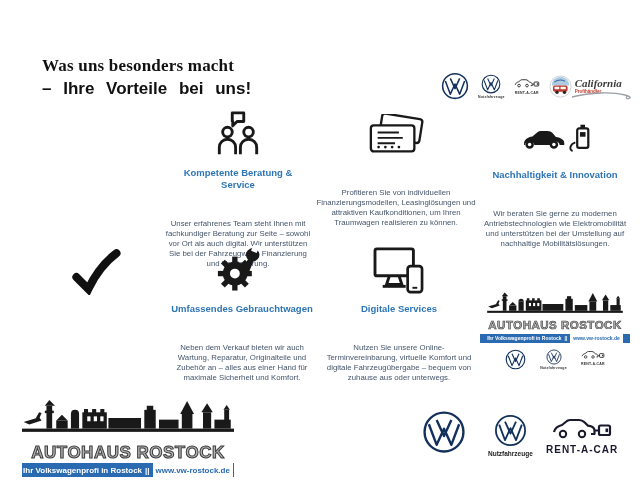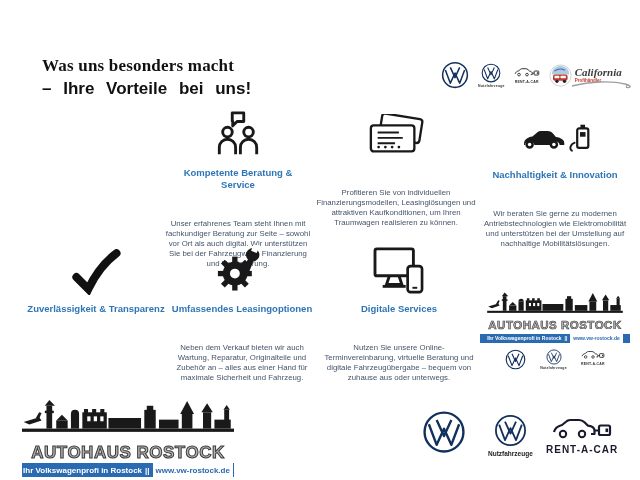--- a/index.html
+++ b/index.html
@@ -5,21 +5,21 @@
   html,body{margin:0;padding:0;}
   body{font-family:"Liberation Sans", sans-serif;background:#e8e8e8;}
   #page{position:relative;width:640px;height:480px;background:#ffffff;overflow:hidden;margin:0 auto;}
 
   
   #heading{position:absolute;left:42px;top:56px;color:#111;font-weight:bold;}
   #heading .l1{font-size:17px;letter-spacing:.2px;font-family:Liberation Serif, serif;}
   #heading .l2{font-size:17px;margin-top:3px;word-spacing:7px;}
 
   
-  #brandbar{position:absolute;left:441px;top:56px;width:178px;height:38px;display:flex;align-items:center;gap:9px;}
+  #brandbar{position:absolute;left:441px;top:67px;width:178px;height:38px;display:flex;align-items:center;gap:9px;}
   .vw-mark{color:#12305c;display:block;}
   .brand-mini{display:flex;flex-direction:column;align-items:center;gap:1px;}
   .mini-label{font-size:3.5px;color:#333;letter-spacing:.2px;font-weight:bold;white-space:nowrap;}
   .cal-badge{display:flex;align-items:center;gap:3px;}
   .cal-text{position:relative;line-height:1;}
   .cal-name{font-family:"Liberation Serif", serif;font-style:italic;font-weight:bold;font-size:11px;color:#3c3c3c;}
   .cal-sub{font-size:4.5px;color:#c03a2b;font-weight:bold;margin-top:1px;}
 
   
   .feature{position:absolute;text-align:center;}
@@ -183,21 +183,20 @@
     <div class="f-title nowrap">Nachhaltigkeit &amp; Innovation</div>
     <div class="f-text">Wir beraten Sie gerne zu modernen Antriebstechnologien wie Elektromobilität und unterstützen bei der Umstellung auf nachhaltige Mobilitätslösungen.</div>
   </div>
 
   <div class="feature f5">
     <div class="icon-box">
       <svg width="52" height="46" viewBox="0 0 60 54">
         <path d="M7,33 L21,47 C30,28 42,14 54,5" fill="none" stroke="#111" stroke-width="9.5" stroke-linecap="round"></path>
       </svg>
     </div>
-    <div class="f-title nowrap">Zuverlässigkeit &amp; Transparenz</div>
   </div>
 
   <div class="feature f6">
     <div class="icon-box">
       <svg width="50" height="50" viewBox="0 0 56 52">
         <g fill="#191919">
           <g transform="translate(20,30)">
             <rect x="-3" y="-19" width="6" height="9"></rect>
             <rect x="-3" y="-19" width="6" height="9" transform="rotate(45)"></rect>
             <rect x="-3" y="-19" width="6" height="9" transform="rotate(90)"></rect>
@@ -210,36 +209,36 @@
           <circle cx="20" cy="30" r="13.5"></circle>
           <circle cx="20" cy="30" r="5.5" fill="#fff"></circle>
           <g transform="rotate(22 40 9)">
             <circle cx="40" cy="9" r="7.5"></circle>
             <rect x="36.6" y="-4" width="6.8" height="9.5" fill="#fff"></rect>
             <rect x="36.6" y="14" width="6.8" height="26" rx="3.4"></rect>
           </g>
         </g>
       </svg>
     </div>
-    <div class="f-title nowrap">Umfassendes Leasingoptionen</div>
-    <div class="f-text">Neben dem Verkauf bieten wir auch Wartung, Reparatur, Originalteile und Zubehör an – alles aus einer Hand für maximale Sicherheit und Fahrzeug.</div>
+    <div class="f-title nowrap">Umfassendes Gebrauchtwagen</div>
+    <div class="f-text">Neben dem Verkauf bieten wir auch Wartung, Reparatur, Originalteile und Zubehör an – alles aus einer Hand für maximale Sicherheit und Komfort.</div>
   </div>
 
   <div class="feature f7">
     <div class="icon-box">
       <svg width="52" height="48" viewBox="0 0 54 50">
         <rect x="2" y="2" width="40" height="28" rx="2" fill="none" stroke="#191919" stroke-width="3"></rect>
         <path d="M17,30 l-3,9 h16 l-3,-9" fill="none" stroke="#191919" stroke-width="3"></path>
         <path d="M10,41 h24" stroke="#191919" stroke-width="3"></path>
         <rect x="36" y="20" width="15" height="27" rx="3" fill="#fff" stroke="#191919" stroke-width="2.8"></rect>
         <path d="M41,42.5 h5" stroke="#191919" stroke-width="2"></path>
       </svg>
     </div>
     <div class="f-title nowrap">Digitale Services</div>
-    <div class="f-text">Nutzen Sie unsere Online-Terminvereinbarung, virtuelle Beratung und digitale Fahrzeugübergabe – bequem von zuhause aus oder unterwegs.</div>
+    <div class="f-text">Nutzen Sie unsere Online-Terminvereinbarung, virtuelle Komfort und digitale Fahrzeugübergabe – bequem von zuhause aus oder unterwegs.</div>
   </div>
 
   <div id="dealer-mini" class="dealer-logo">
     <svg width="148" height="24" viewBox="0 0 260 46" fill="#191919">
       <path d="M2,28 l19,-6 3,4 -15,5 z"></path>
         <path d="M17,23 l4,-7 3,1 -3,7 z"></path>
       <rect x="30" y="8" width="7" height="28"></rect>
         <polygon points="28,8 40.5,8 33.5,1"></polygon>
         <rect x="28" y="14" width="11" height="3"></rect>
       <rect x="42" y="26" width="14" height="10"></rect>

